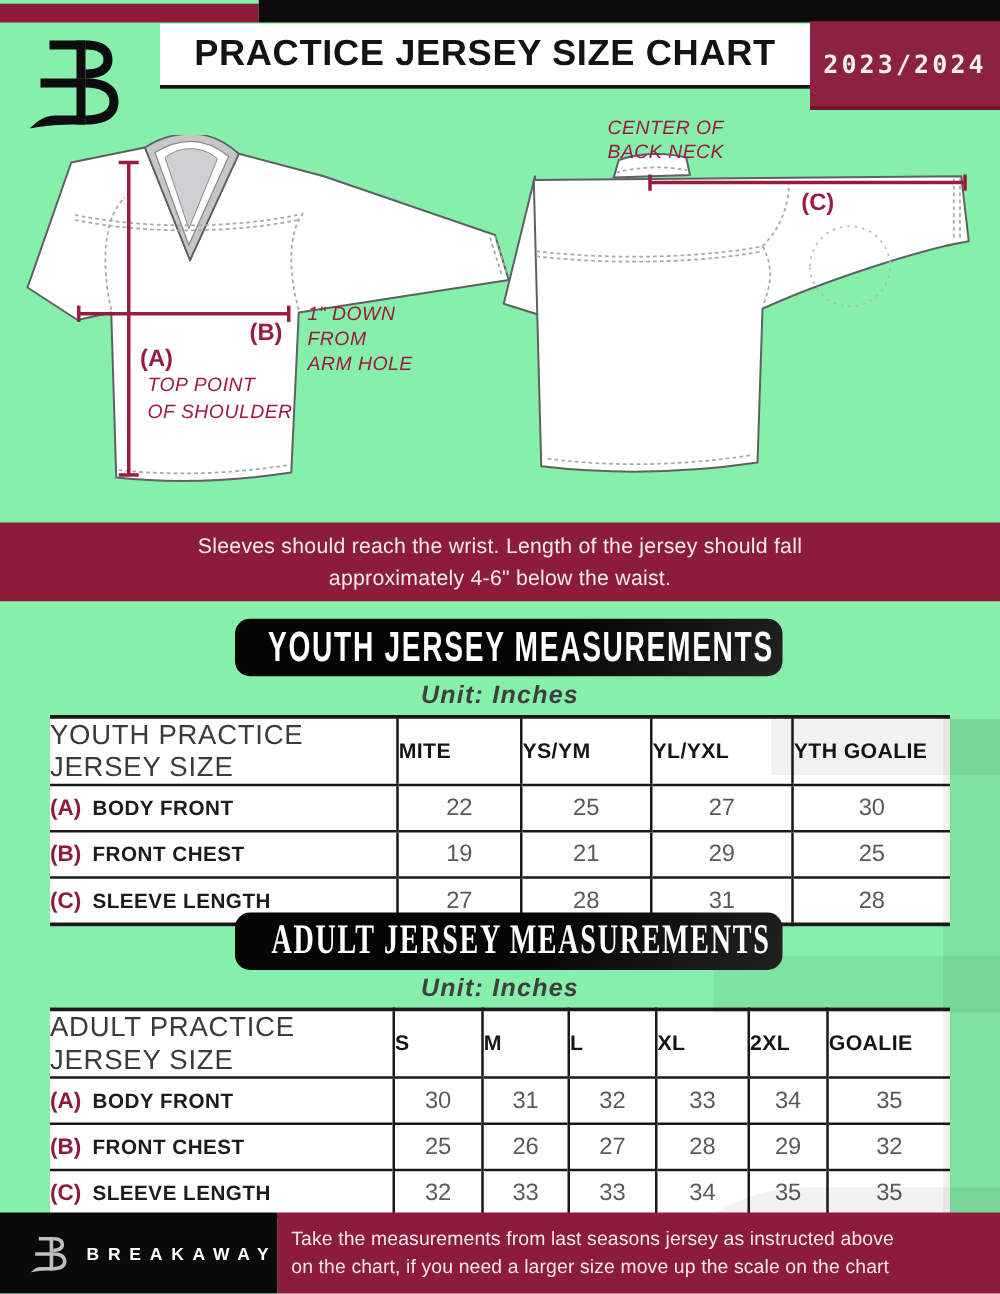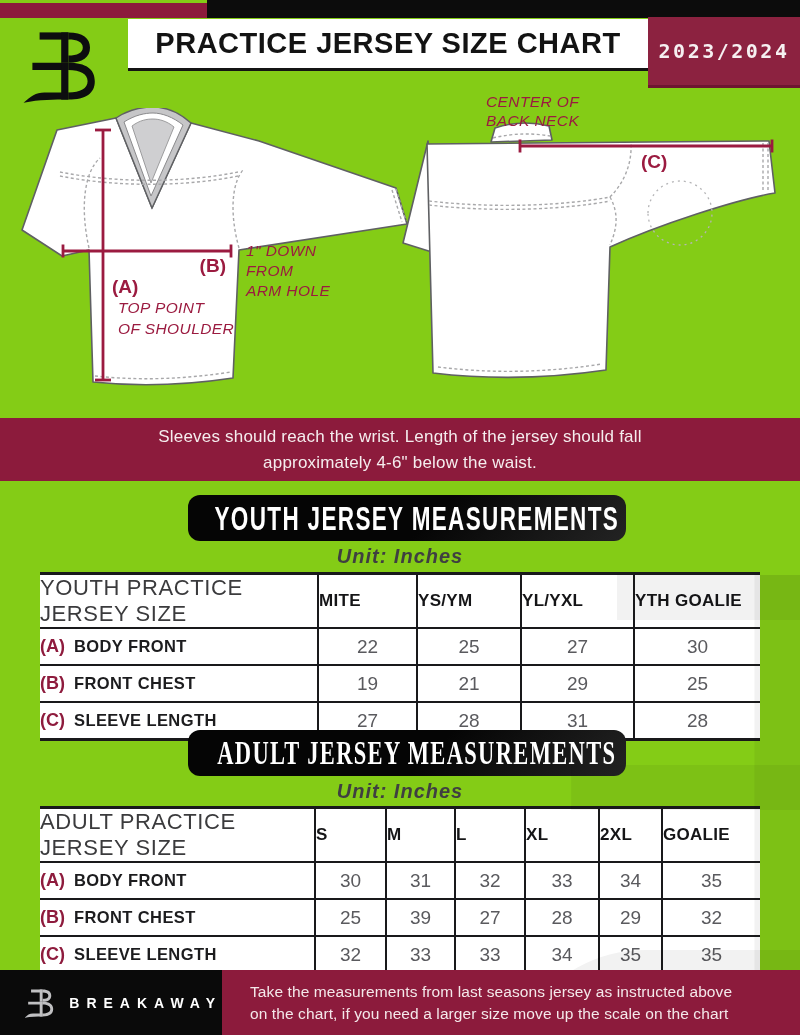--- a/index.html
+++ b/index.html
@@ -1,18 +1,18 @@
 <!DOCTYPE html>
 <html><head>
 <meta charset="utf-8">
 <style>
   html,body{margin:0;padding:0;}
   .page{
     position:relative; width:800px; height:1035px; overflow:hidden;
-    background:#84cc16; font-family:"Liberation Sans", sans-serif;
+    background:#86efac; font-family:"Liberation Sans", sans-serif;
   }
   
   .strip-maroon{position:absolute;left:0;top:3px;width:207px;height:15px;background:#8c1b3c;}
   .strip-black{position:absolute;left:207px;top:0;width:593px;height:18px;background:#0c0c0c;}
   .logo-main{position:absolute;left:22px;top:24px;width:88px;height:84px;}
   .title-box{
     position:absolute;left:128px;top:19px;width:520px;height:49px;background:#ffffff;
     display:flex;align-items:center;justify-content:center;
     border-bottom:3px solid #141414;border-right:2px solid #141414;
   }
@@ -76,21 +76,21 @@
   .row-name{color:#1c1c1e;font-weight:600;font-size:16.5px;letter-spacing:.4px;}
   .cell-val{text-align:center;font-size:19px;color:#5a5a5e;}
   
   .watermark{position:absolute;left:505px;top:535px;z-index:5;pointer-events:none;}
   
   .footer{position:absolute;left:0;top:970px;width:800px;height:65px;display:flex;z-index:6;}
   .footer-black{width:222px;height:65px;background:#0a0a0a;display:flex;align-items:center;}
   .footer-logo{margin-left:24px;width:36px;height:34px;}
   .footer-brand{color:#ffffff;font-size:14px;font-weight:700;letter-spacing:7px;margin-left:10px;white-space:nowrap;}
   .footer-maroon{flex:1;height:65px;background:#8c1b3c;display:flex;flex-direction:column;justify-content:center;
-    padding-left:28px;color:#f4e8ea;font-size:15.5px;line-height:1.36;letter-spacing:.1px;}
+    padding-left:11px;color:#f4e8ea;font-size:15.5px;line-height:1.36;letter-spacing:.1px;}
 </style>
 </head>
 <body>
 
 <svg width="0" height="0" style="position:absolute">
   <symbol id="bw-logo" viewBox="0 0 110 100">
     <path d="M22,8 H58 V17 H22 Z"></path>
     <path d="M49,8 H58 V46 H49 Z"></path>
     <path d="M58,8 C76,8 85,15 85,27 C85,39 76,46 58,46 V37 C69,37 76,34 76,27 C76,20 69,17 58,17 Z"></path>
     <path d="M13,46 H58 V55 H13 Z"></path>
@@ -249,21 +249,21 @@
         <td class="cell-val">30</td>
         <td class="cell-val">31</td>
         <td class="cell-val">32</td>
         <td class="cell-val">33</td>
         <td class="cell-val">34</td>
         <td class="cell-val">35</td>
       </tr>
       <tr>
         <td class="row-label"><span class="row-key">(B)</span><span class="row-name">FRONT CHEST</span></td>
         <td class="cell-val">25</td>
-        <td class="cell-val">39</td>
+        <td class="cell-val">26</td>
         <td class="cell-val">27</td>
         <td class="cell-val">28</td>
         <td class="cell-val">29</td>
         <td class="cell-val">32</td>
       </tr>
       <tr>
         <td class="row-label"><span class="row-key">(C)</span><span class="row-name">SLEEVE LENGTH</span></td>
         <td class="cell-val">32</td>
         <td class="cell-val">33</td>
         <td class="cell-val">33</td>

